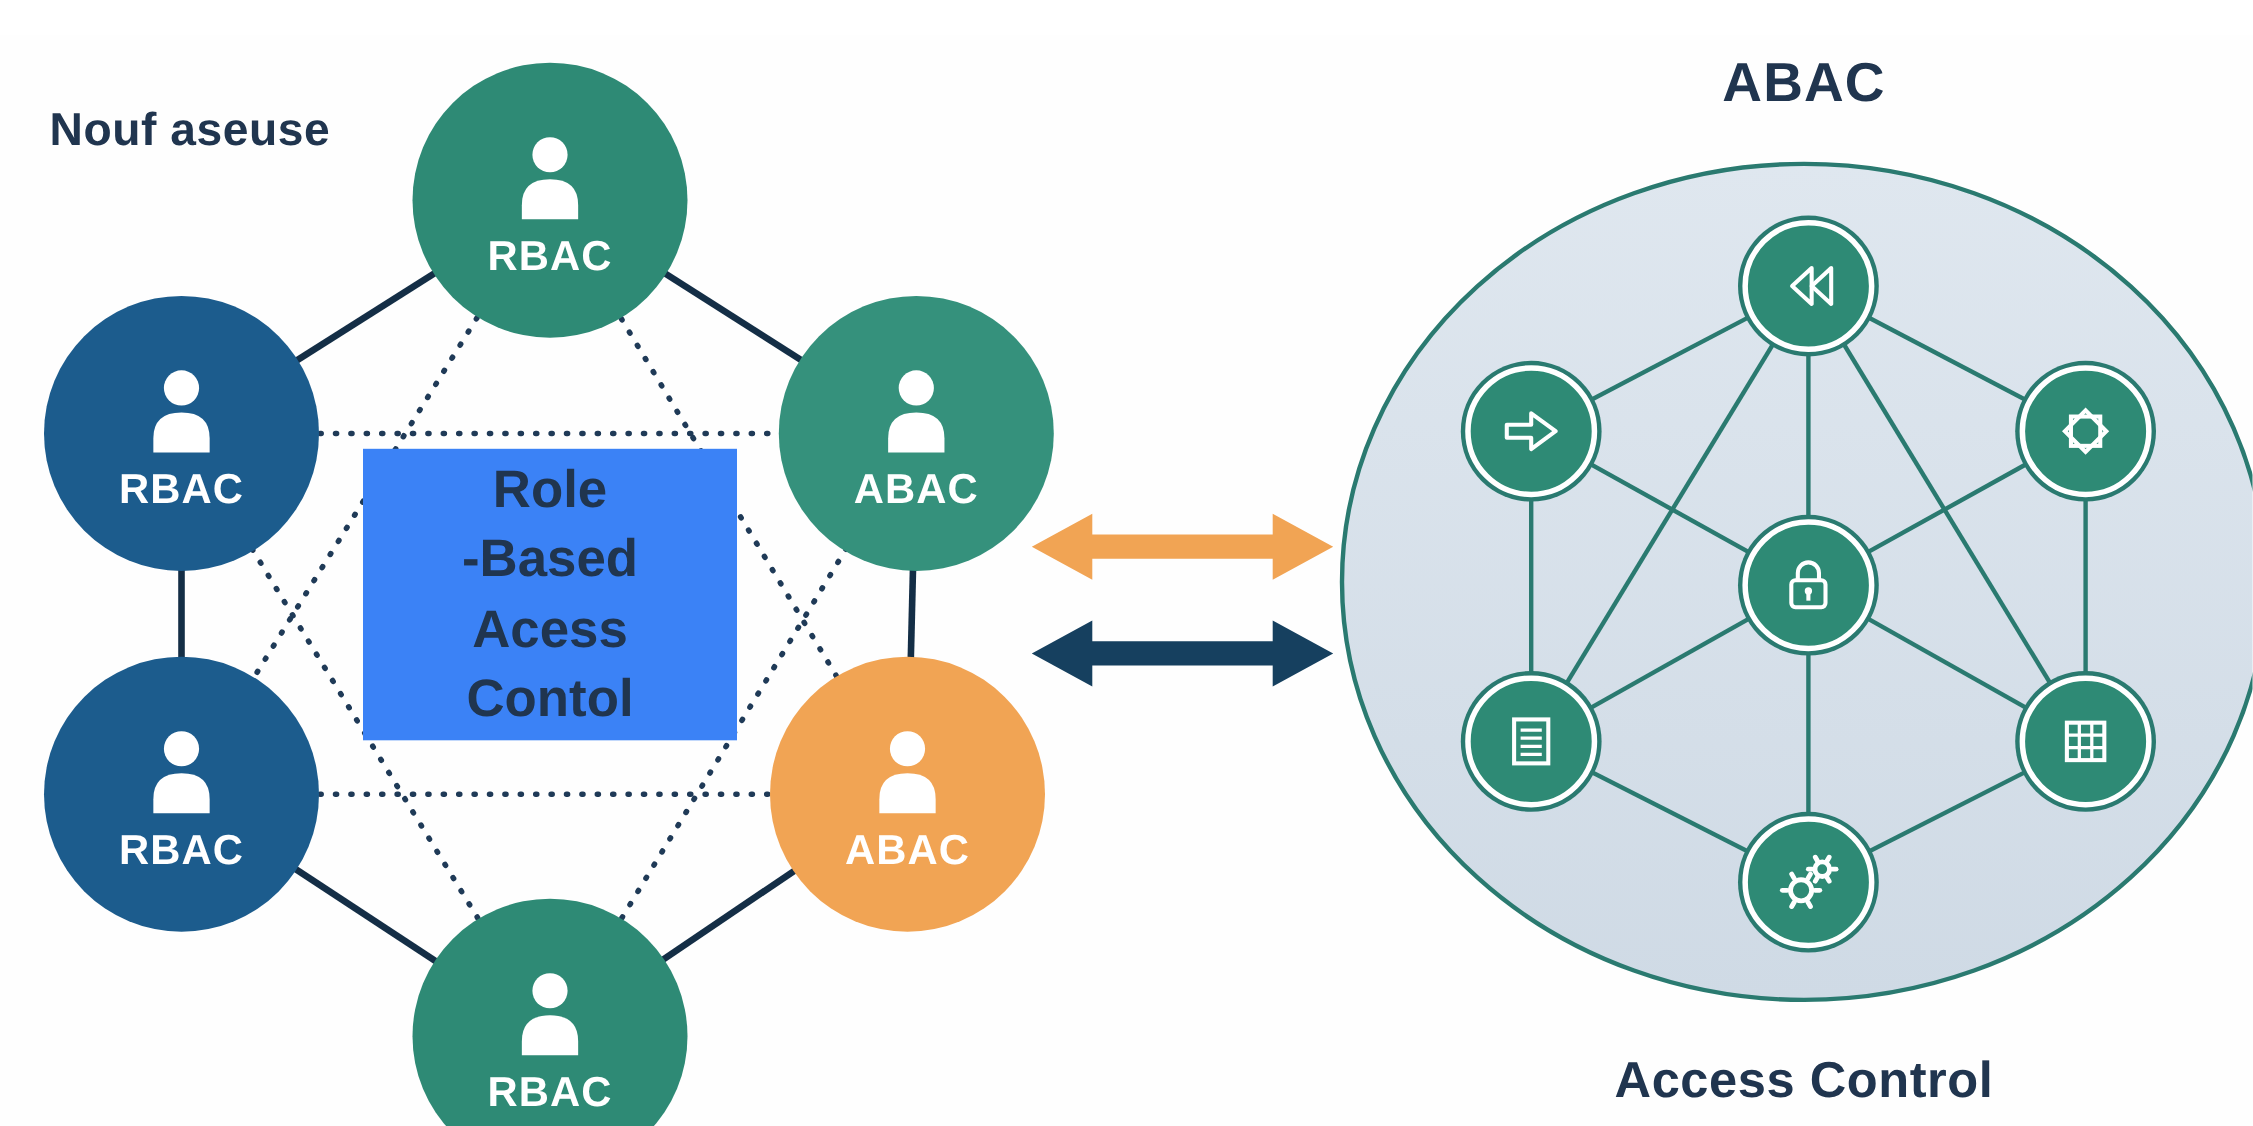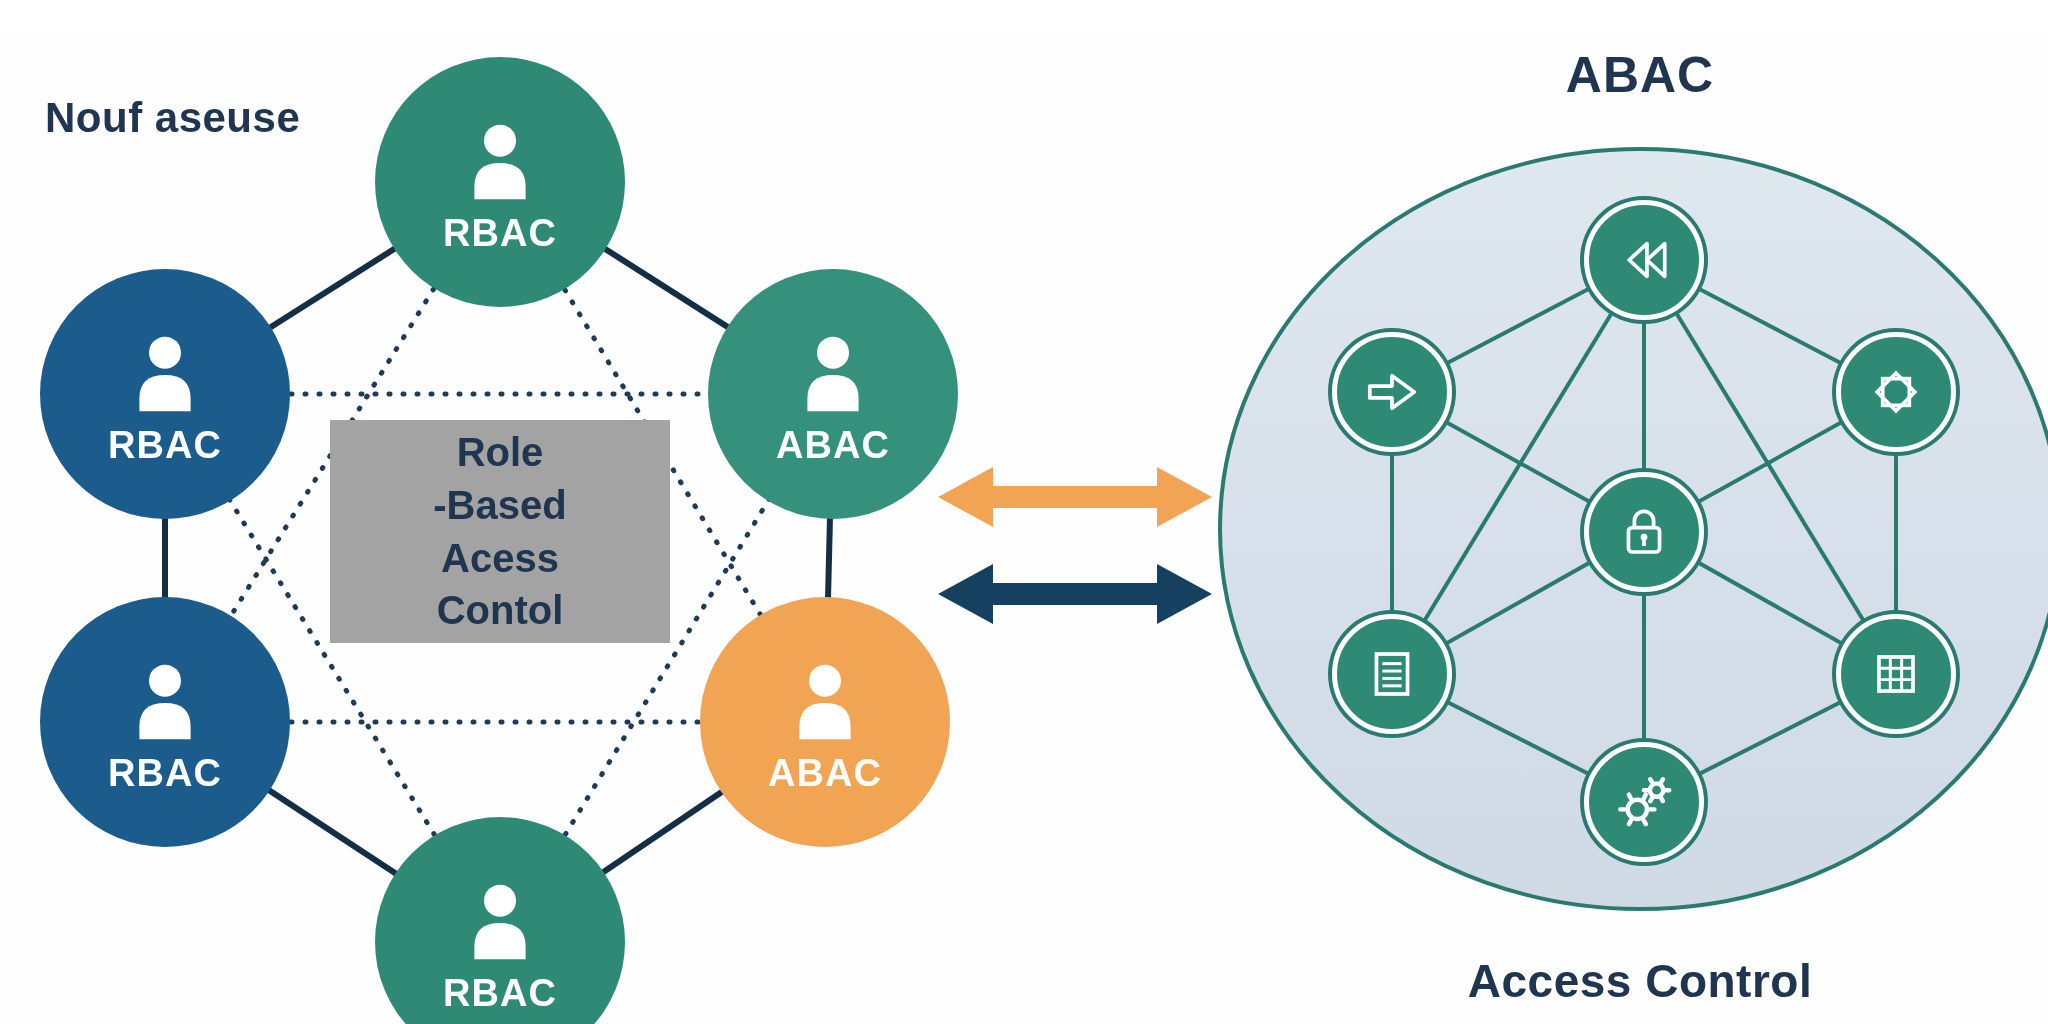--- a/index.html
+++ b/index.html
@@ -6,22 +6,22 @@
   #stage{
     position:relative;width:2048px;height:1024px;overflow:hidden;
     background:#fefefe;
     font-family:"Liberation Sans","DejaVu Sans",sans-serif;
     margin-top:32px;
   }
   #lines-layer{position:absolute;left:0;top:0;z-index:0;}
   .floating-text{position:absolute;z-index:2;color:#20354F;}
   #left-title{left:45px;top:62px;font-size:42px;font-weight:700;letter-spacing:.5px;}
   #center-text{
-    left:330px;top:388px;width:340px;text-align:center;z-index:1;
-    background:#a3a3a3;font-size:40px;font-weight:700;line-height:1.32;
+    left:330px;top:376px;width:340px;text-align:center;z-index:1;
+    background:#3b82f6;font-size:48px;font-weight:700;line-height:1.32;
     white-space:pre-line;padding:6px 0;
   }
   #right-title{left:1440px;top:14px;width:400px;text-align:center;font-size:50px;font-weight:700;letter-spacing:1px;}
   #right-caption{left:1280px;top:922px;width:720px;text-align:center;font-size:46px;font-weight:700;letter-spacing:.5px;}
   .node{
     position:absolute;z-index:2;width:250px;height:250px;border-radius:50%;
     display:flex;flex-direction:column;align-items:center;justify-content:center;text-align:right;
   }
   .node svg.person{width:112px;height:96px;margin-top:4px;}
   .node-label{color:#ffffff;font-size:38px;font-weight:700;letter-spacing:1px;margin-top:2px;}

